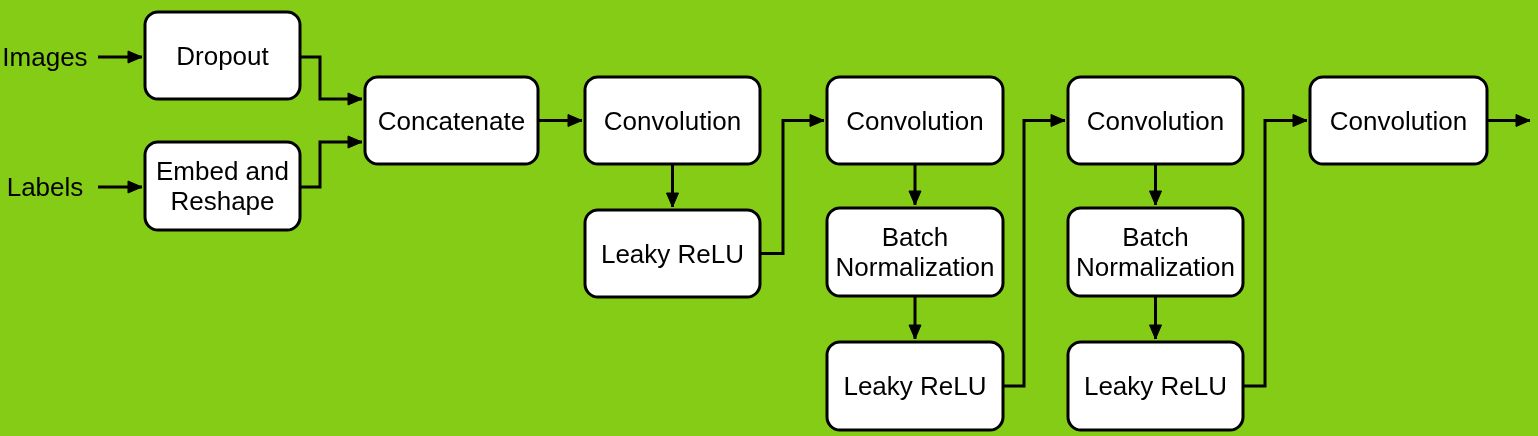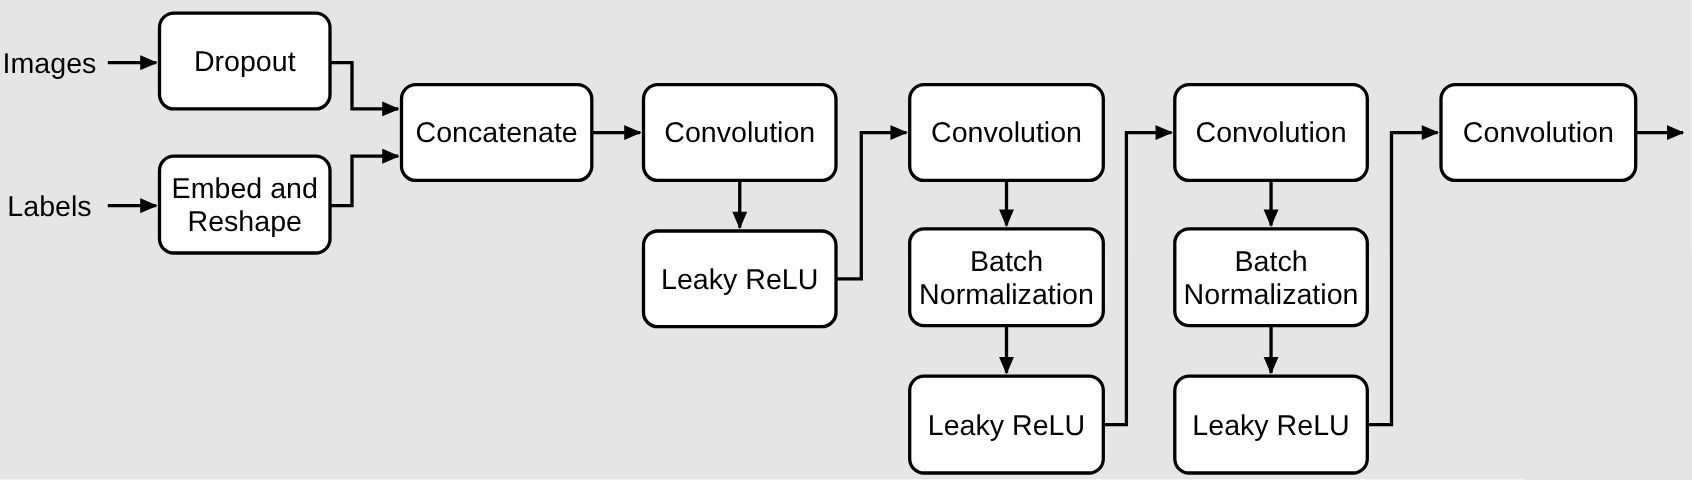--- a/index.html
+++ b/index.html
@@ -4,21 +4,21 @@
 <style>
   html, body {
     margin: 0;
     padding: 0;
     background: #ffffff;
   }
   .canvas {
     position: relative;
     width: 1538px;
     height: 436px;
-    background: #e5e5e5;
+    background: #84cc16;
     font-family: "Liberation Sans", sans-serif;
   }
   svg {
     display: block;
   }
   .node-box {
     fill: #ffffff;
     stroke: #000000;
     stroke-width: 3;
   }

